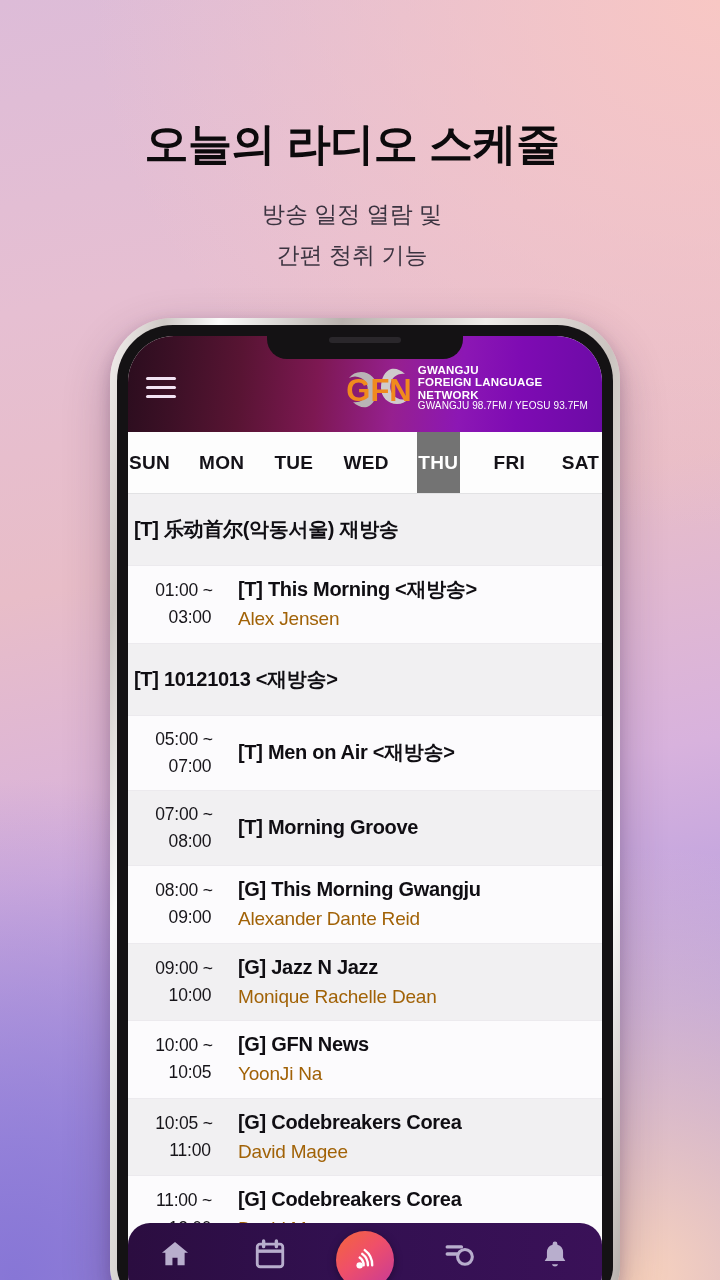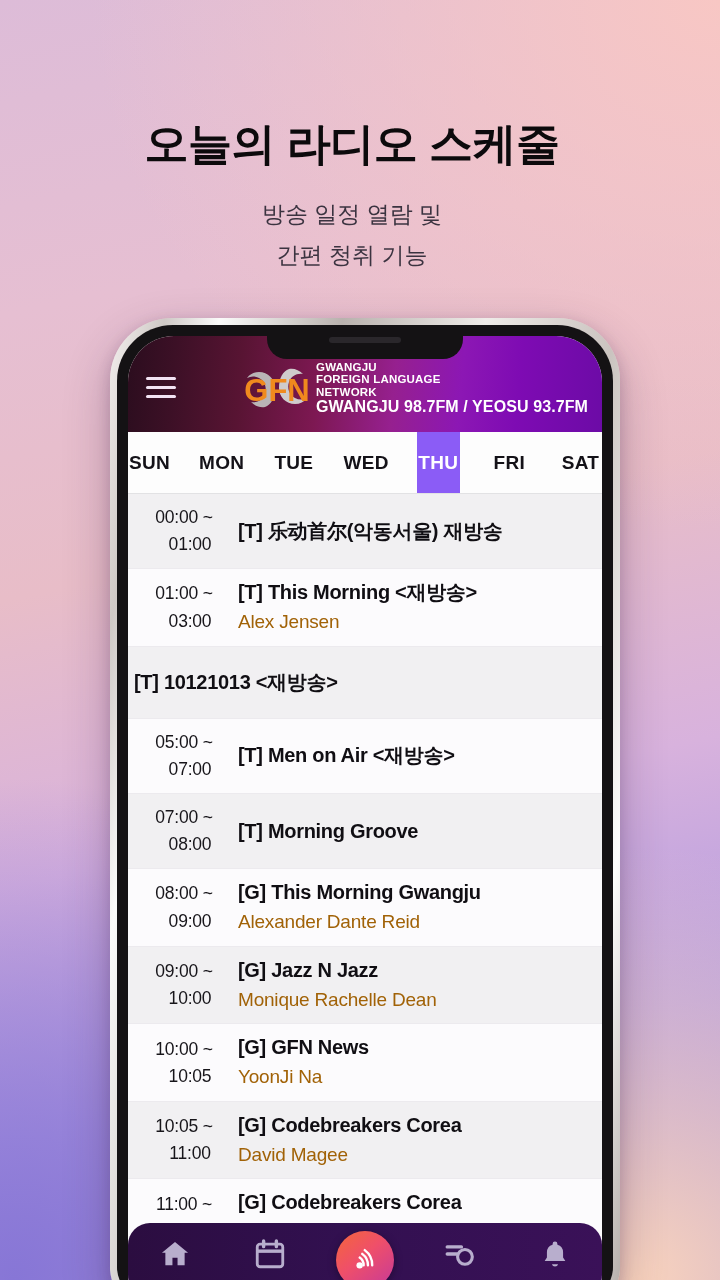--- a/index.html
+++ b/index.html
@@ -118,21 +118,21 @@
     margin-left: -14px;
     margin-top: 8px;
   }
   .logo-mark { width: 64px; height: 46px; flex: 0 0 auto; }
   .brand-text {
     color: #ffffff;
     line-height: 1.08;
     letter-spacing: 0.2px;
   }
   .brand-line { font-size: 11.5px; font-weight: 700; }
-  .brand-freq { font-size: 16px; font-weight: 700; letter-spacing: 0.1px; }
+  .brand-freq { font-size: 10px; font-weight: 400; letter-spacing: 0.1px; }
 
   
   .day-tabs {
     display: flex;
     height: 62px;
     background: #fdfdfd;
     border-bottom: 1px solid #e2e2e4;
     gap: 28px;
   }
   .day-tab {
@@ -141,21 +141,21 @@
     font-size: 19px;
     font-weight: 700;
     color: #141218;
     letter-spacing: 0.3px;
     cursor: pointer;
     background: transparent;
     border: 0;
     font-family: inherit;
   }
   .day-tab.active {
-    background: #8b5cf6;
+    background: #737373;
     color: #ffffff;
   }
 
   
   .schedule {
     position: absolute;
     top: 158px; left: 0; right: 0; bottom: 0;
     overflow: hidden;
     background: #fff;
   }
@@ -268,21 +268,20 @@
           <button class="day-tab">MON</button>
           <button class="day-tab">TUE</button>
           <button class="day-tab">WED</button>
           <button class="day-tab active">THU</button>
           <button class="day-tab">FRI</button>
           <button class="day-tab">SAT</button>
         </div>
 
       <div class="schedule" id="schedule-list">
           <div class="sched-row alt">
-            <div class="row-time"><span>00:00 ~</span><span class="t-end">01:00</span></div>
             <div class="row-info">
               <div class="row-title">[T] 乐动首尔(악동서울) 재방송</div>
             </div>
           </div>
           <div class="sched-row plain">
             <div class="row-time"><span>01:00 ~</span><span class="t-end">03:00</span></div>
             <div class="row-info">
               <div class="row-title">[T] This Morning &lt;재방송&gt;</div>
               <div class="row-host">Alex Jensen</div>
             </div>

